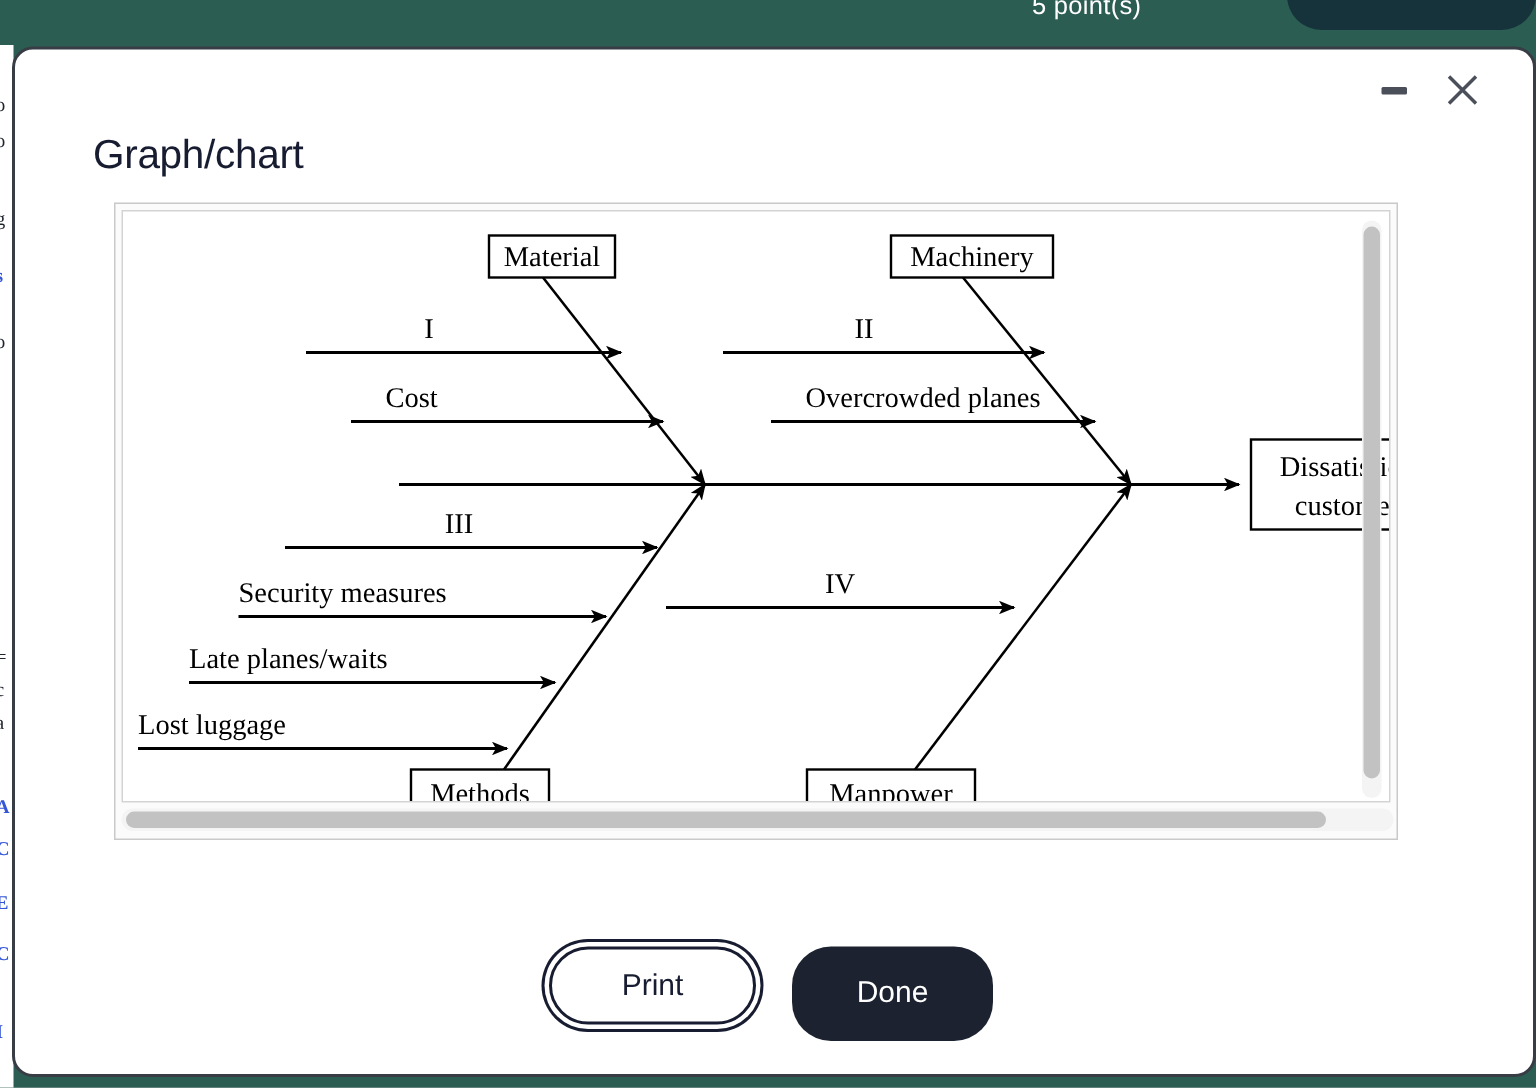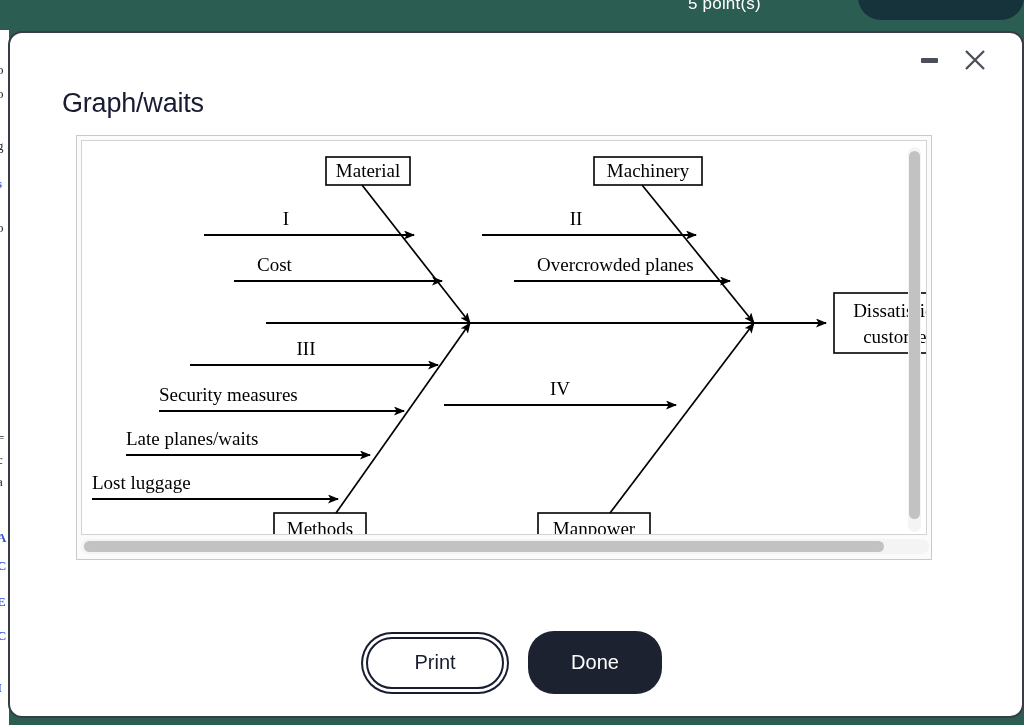--- a/index.html
+++ b/index.html
@@ -92,21 +92,21 @@
   }
   #hscroll-thumb {
     position: absolute; left: 3px; top: 2px;
     width: 800px; height: 11px;
     background: #c2c2c2; border-radius: 6px;
   }
 
   
   #footer {
     position: absolute; left: 0; top: 598px; width: 1008px;
-    display: flex; justify-content: center; align-items: center; gap: 24px;
+    display: flex; justify-content: center; gap: 24px;
   }
   #print-button {
     width: 138px; height: 52px; border-radius: 26px;
     background: #ffffff; color: #171c31;
     border: 2px solid #171c31;
     box-shadow: 0 0 0 3px #ffffff, 0 0 0 5px #171c31;
     font-size: 20px; font-family: "Liberation Sans", sans-serif;
     cursor: pointer;
   }
   #done-button {
@@ -147,21 +147,21 @@
     <button class="win-btn">
       <span id="minimize-icon"></span>
     </button>
     <button class="win-btn">
       <svg width="26" height="26" viewBox="0 0 26 26">
         <path d="M4 4 L22 22 M22 4 L4 22" stroke="#4a4f5a" stroke-width="2.3" fill="none"></path>
       </svg>
     </button>
   </div>
 
-  <div id="dialog-title">Graph/waits</div>
+  <div id="dialog-title">Graph/chart</div>
 
   <div id="chart-frame">
     <div id="chart-viewport">
 
       <svg id="diagram-canvas" width="960" height="393" viewBox="0 0 960 393">
         <defs>
           <marker id="ah" markerWidth="11" markerHeight="9" refX="10" refY="4.5" orient="auto" markerUnits="userSpaceOnUse">
             <path d="M0,0 L11,4.5 L0,9 L2.6,4.5 Z" fill="#000"></path>
           </marker>
         </defs>

